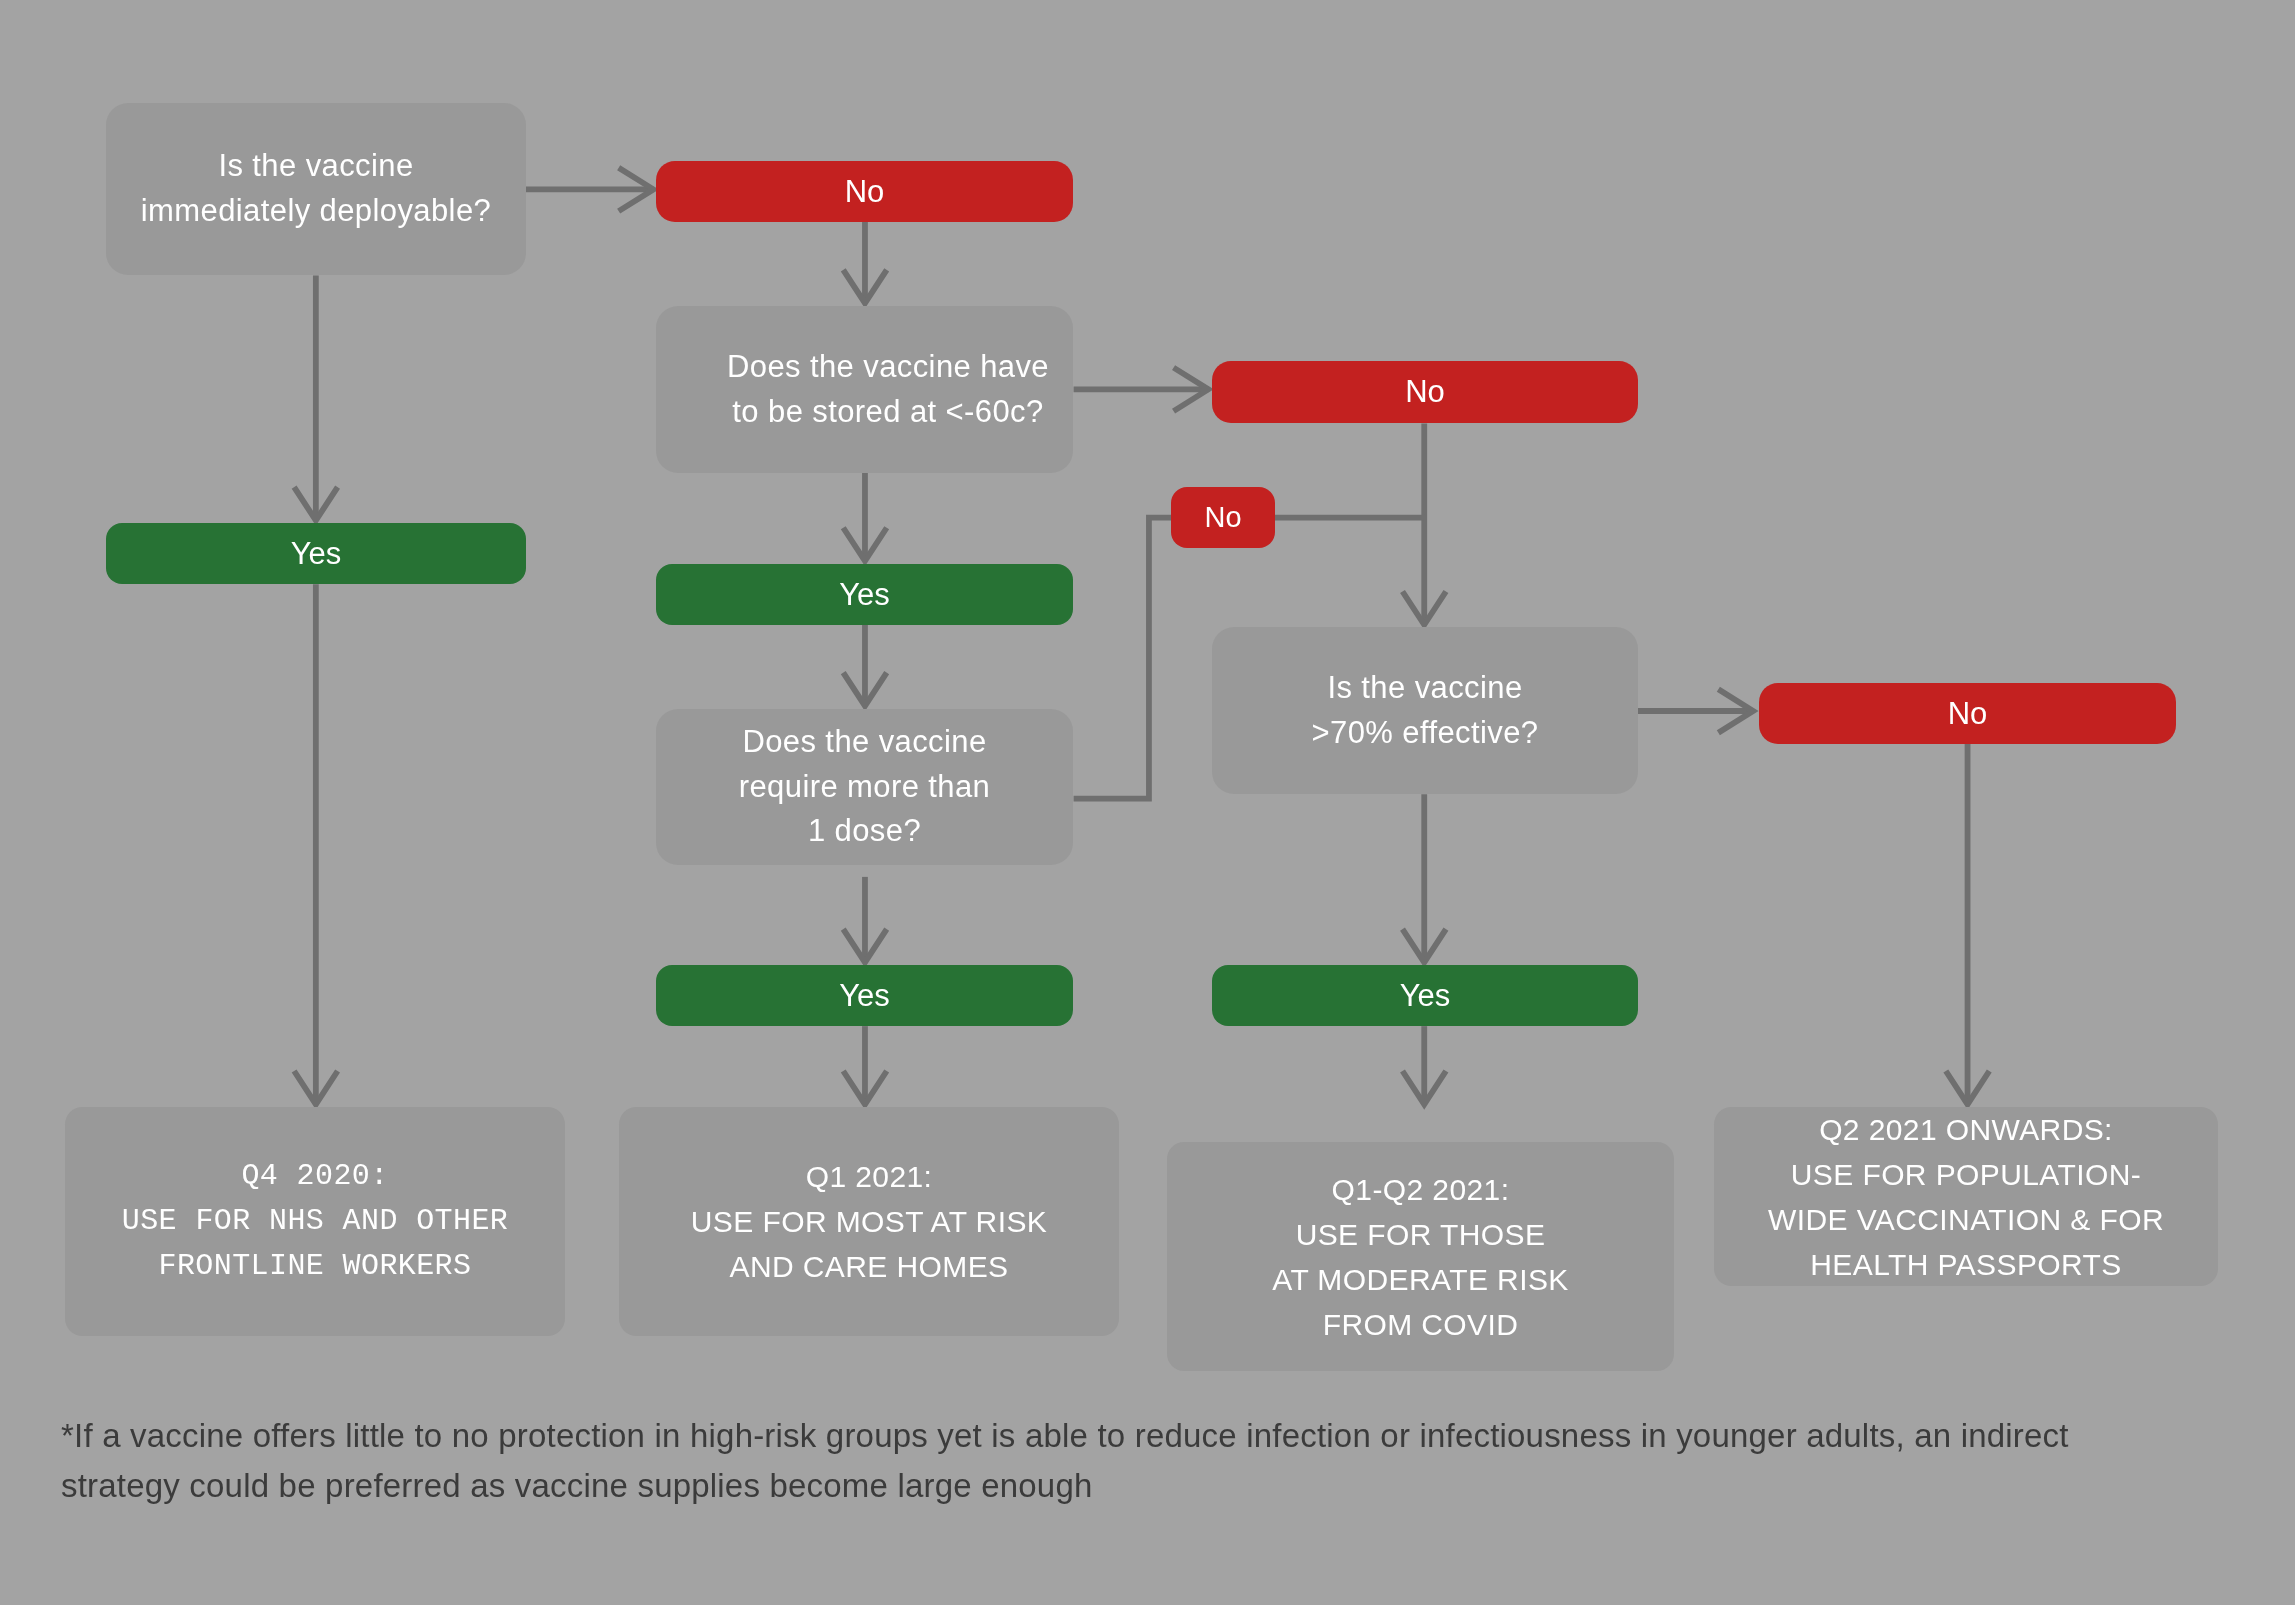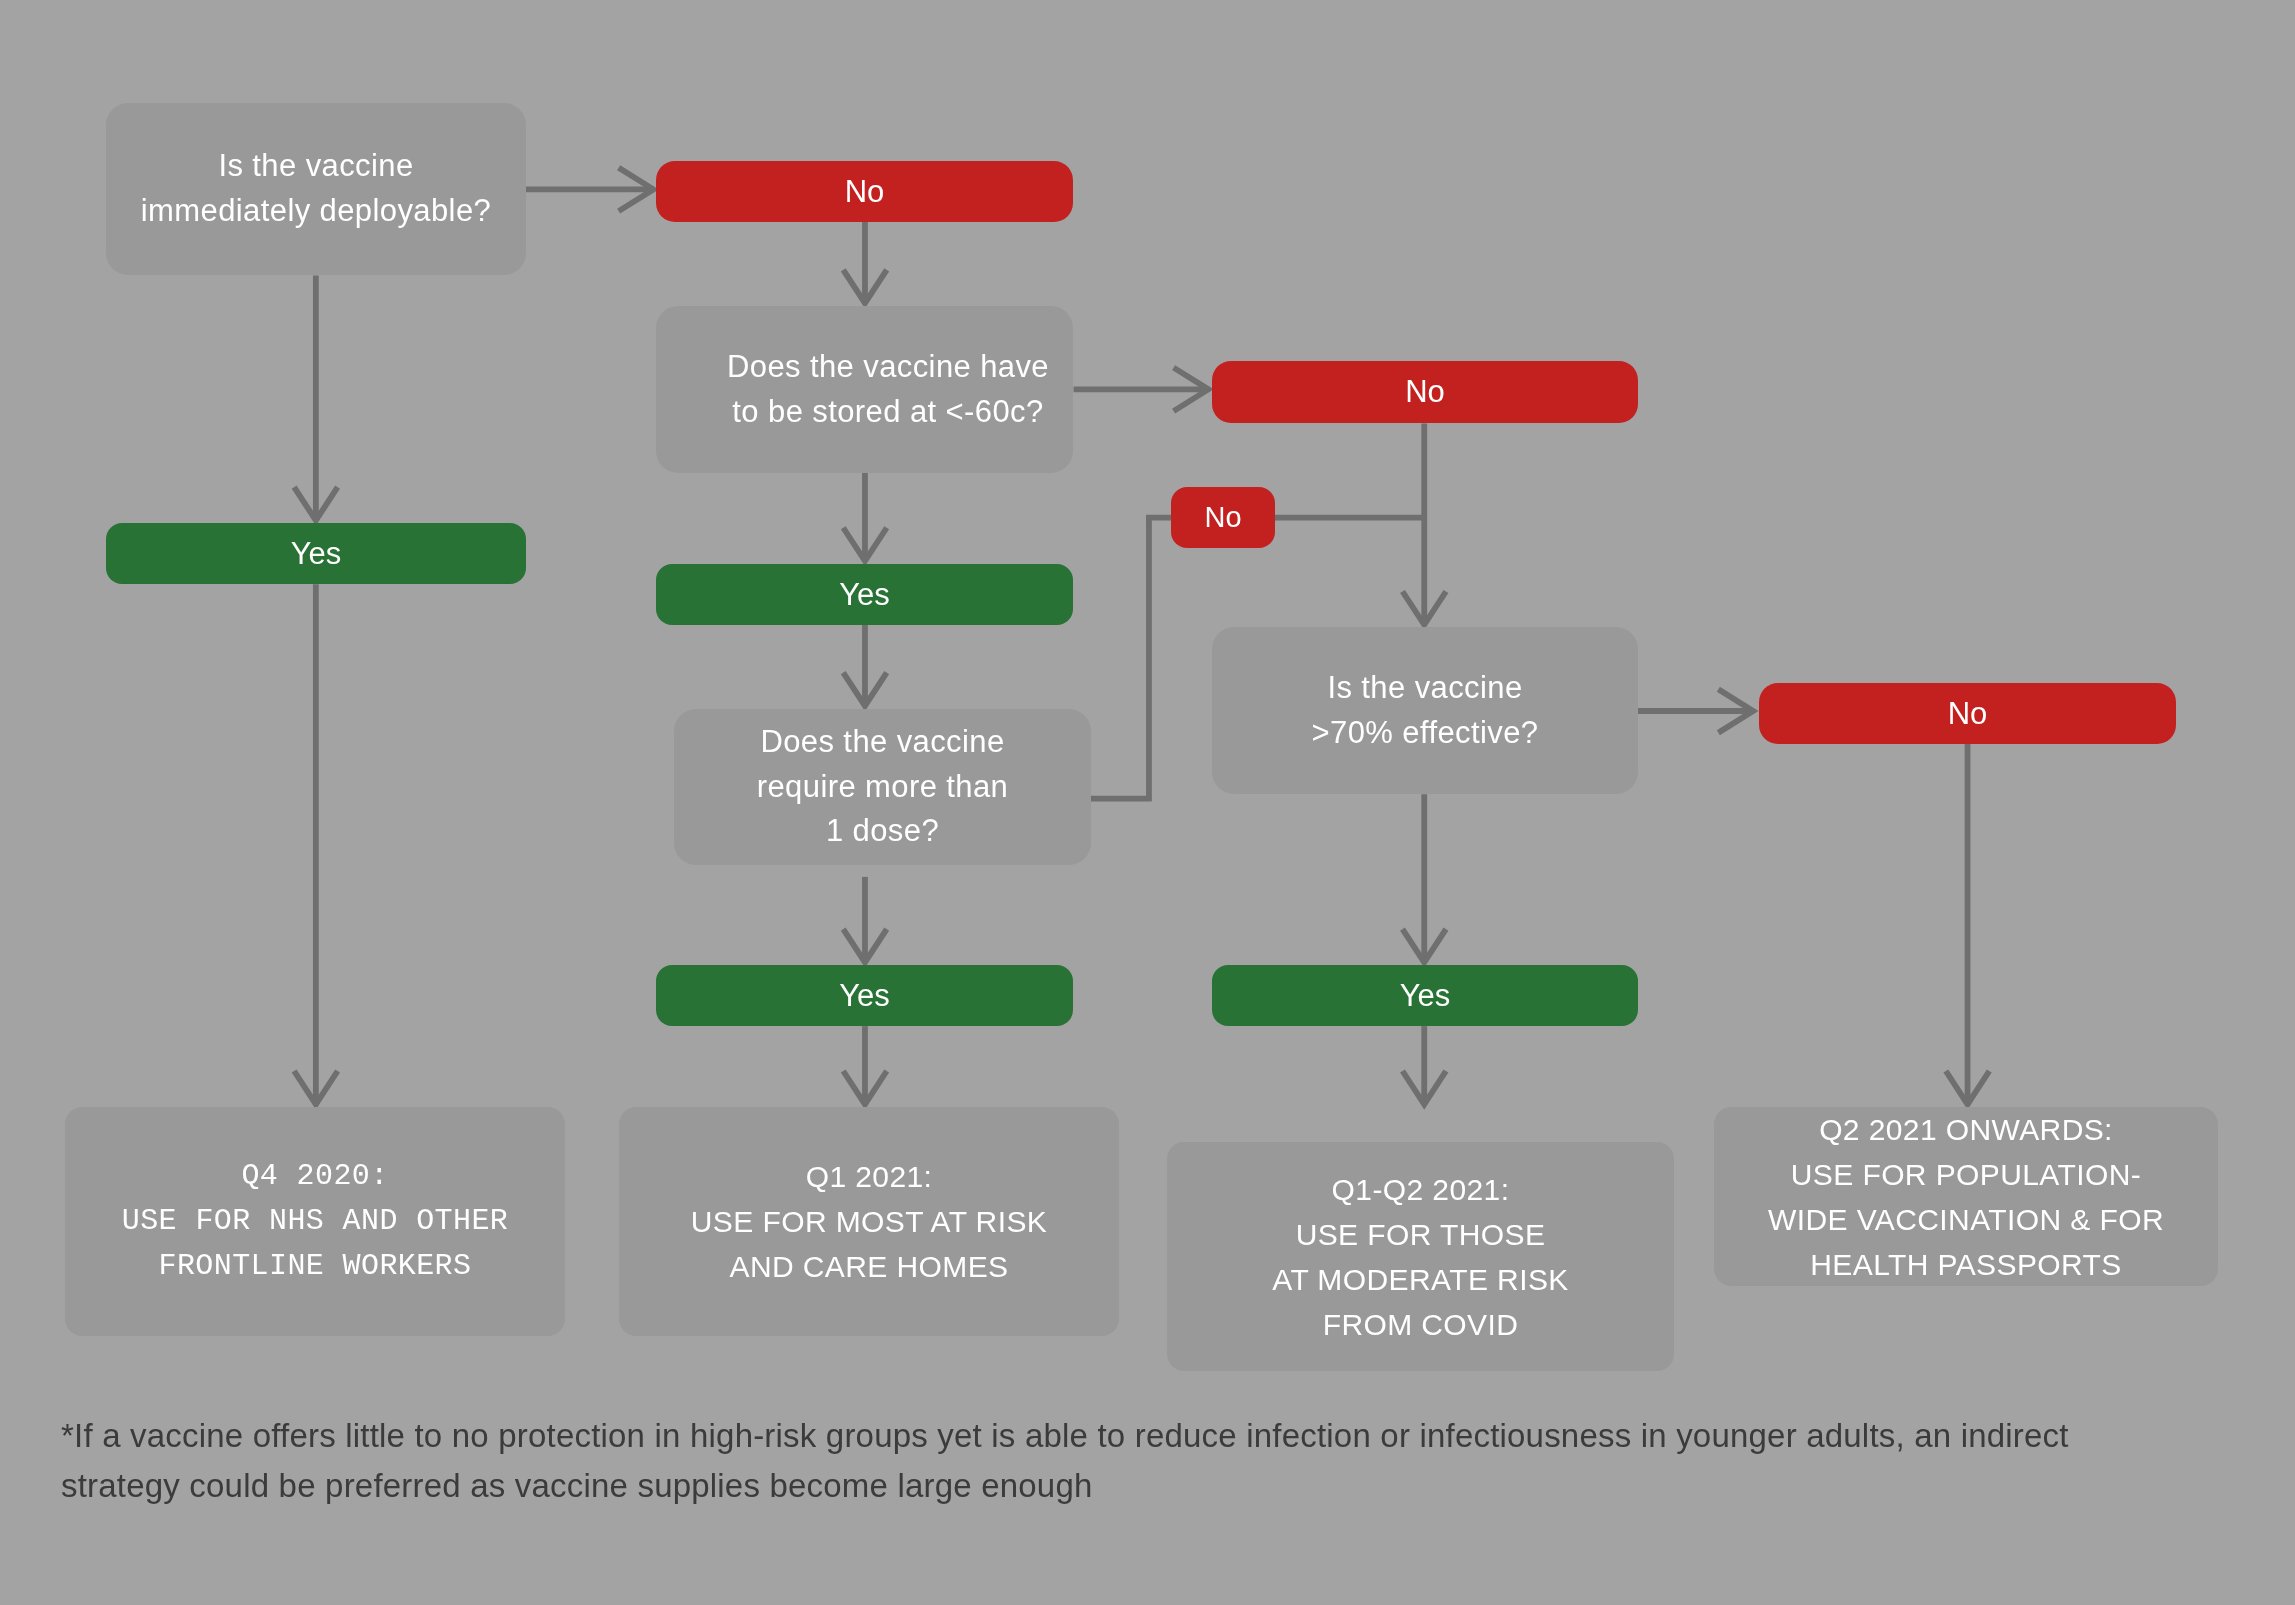--- a/index.html
+++ b/index.html
@@ -133,21 +133,21 @@
 USE FOR NHS AND OTHER
 FRONTLINE WORKERS</div>
 
   <div class="node pill no" style="left:656px; top:161px; width:417px; height:61px;">No</div>
 
   <div class="node q" style="left:656px; top:306px; width:417px; height:167px;padding-left:47px;">Does the vaccine have
 to be stored at &lt;-60c?</div>
 
   <div class="node pill yes" style="left:656px; top:564px; width:417px; height:61px;">Yes</div>
 
-  <div class="node q" style="left:656px; top:709px; width:417px; height:156px;margin-left:18px;">Does the vaccine
+  <div class="node q" style="left:656px; top:709px; width:417px; height:156px;">Does the vaccine
 require more than
 1 dose?</div>
 
   <div class="node pill yes" style="left:656px; top:965px; width:417px; height:61px;">Yes</div>
 
   <div class="node outcome" style="left:619px; top:1107px; width:500px; height:229px;text-align:center;">Q1 2021:
 USE FOR MOST AT RISK
 AND CARE HOMES</div>
 
   <div class="node pill no" style="left:1212px; top:361px; width:426px; height:62px;">No</div>

